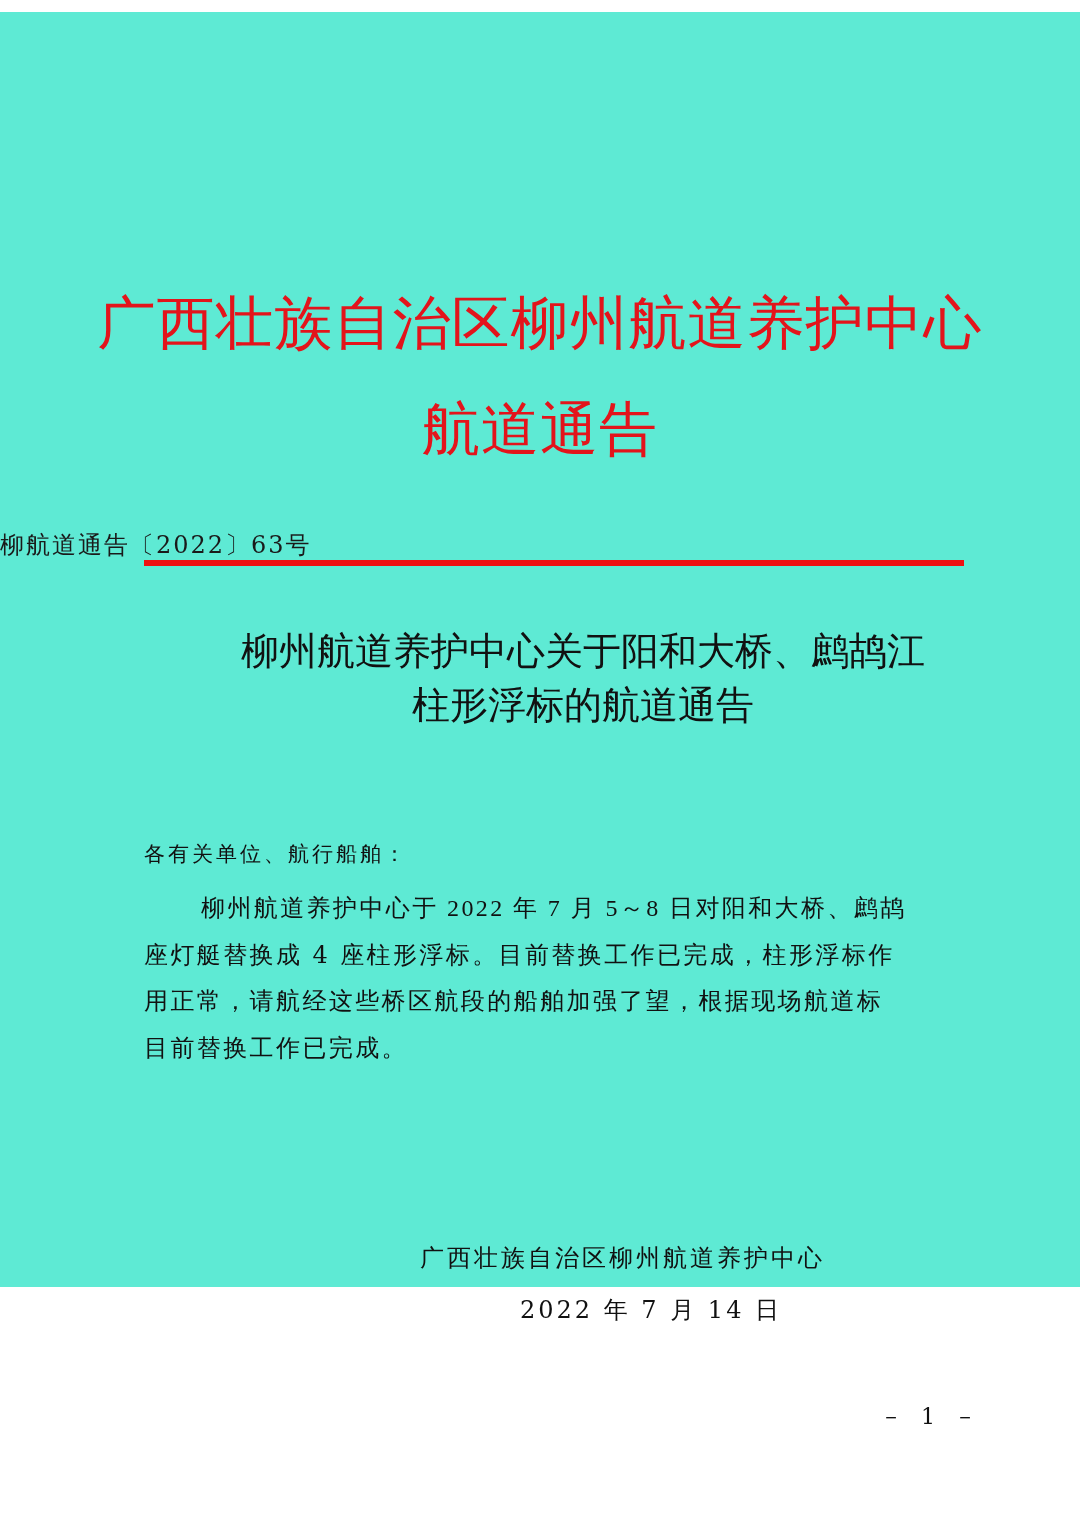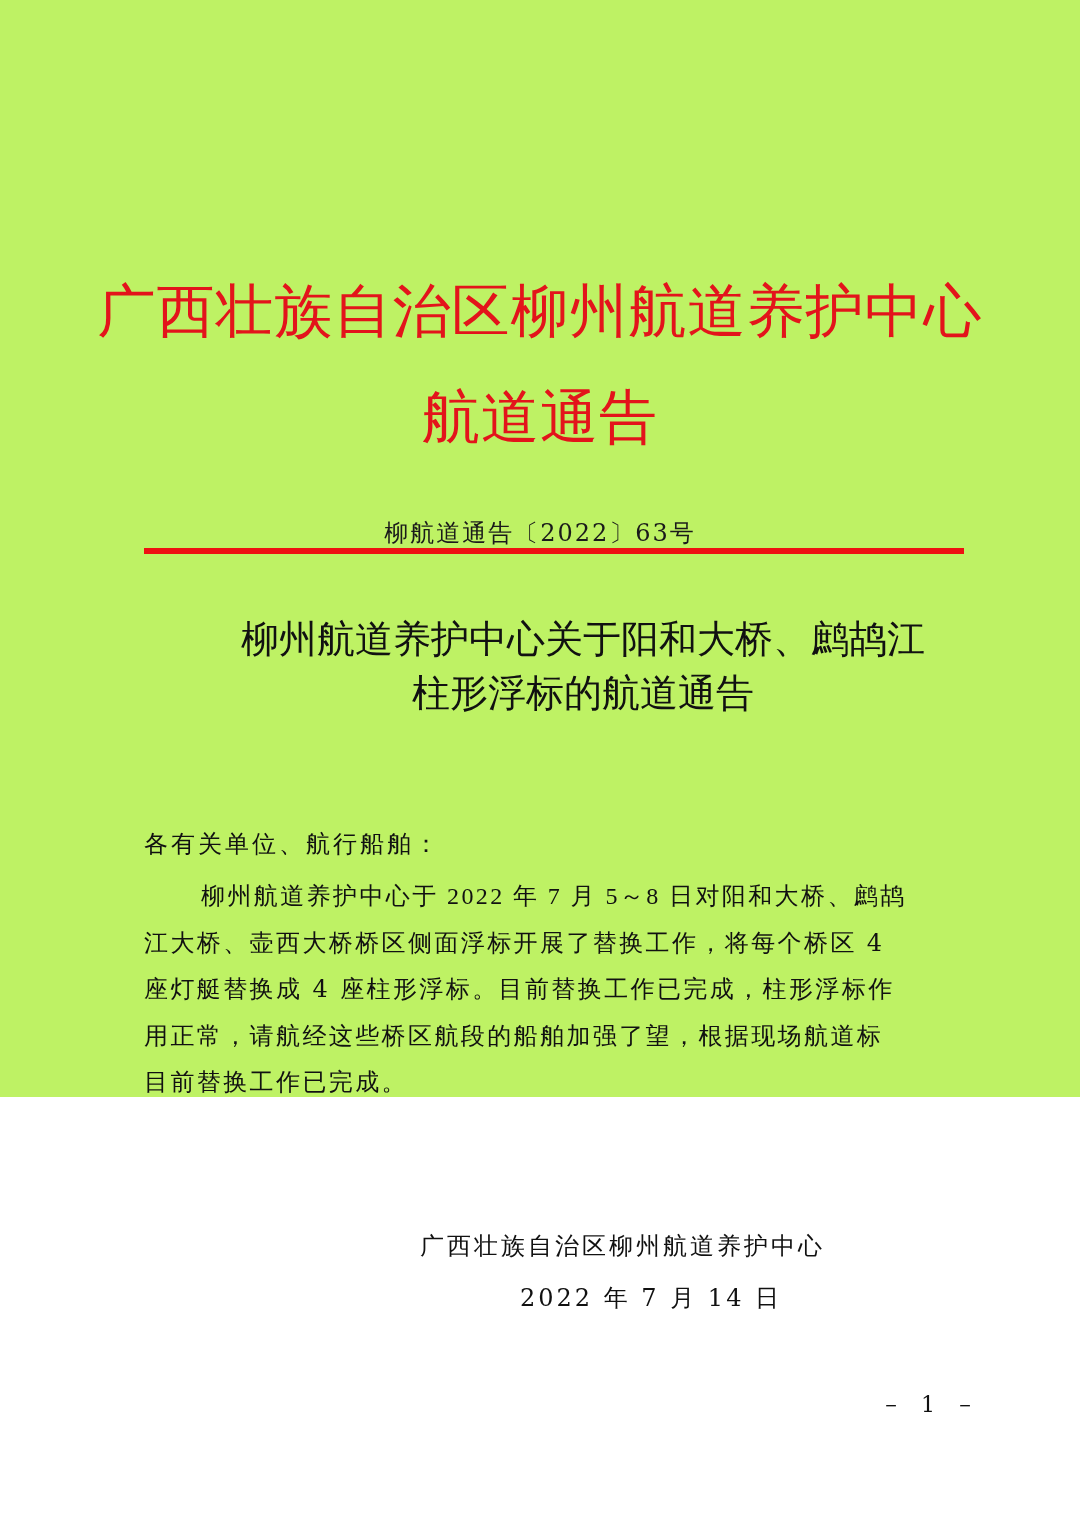--- a/index.html
+++ b/index.html
@@ -10,24 +10,24 @@
     body {
       width: 1080px;
       height: 1527px;
       position: relative;
       overflow: hidden;
       font-family: "DejaVu Serif", "Liberation Serif", serif;
       color: #111111;
     }
     .page {
       position: absolute;
-      left: 0; top: 0;
+      left: 0; top: 12px;
       width: 1080px;
-      height: 1097px;
-      background: #bef264;
+      height: 1275px;
+      background: #5eead4;
     }
     .red-head {
       position: absolute;
       left: 0;
       width: 1080px;
       text-align: center;
       color: #e3141b;
       font-family: "DejaVu Serif", "Liberation Serif", serif;
       font-weight: normal;
       font-size: 58px;
@@ -36,21 +36,21 @@
       margin: 0;
     }
     .red-head.l1 { top: 282px; }
     .red-head.l2 { top: 388px; }
 
     .doc-number {
       position: absolute;
       top: 517px;
       left: 0;
       width: 1080px;
-      text-align: center;
+      text-align: left;
       font-size: 24px;
       letter-spacing: 2px;
       color: #1a1a1a;
     }
     .red-rule {
       position: absolute;
       left: 144px;
       top: 548px;
       width: 820px;
       height: 6px;
@@ -67,21 +67,21 @@
       line-height: 54px;
       color: #111111;
       margin-left: 43px;
     }
     .title-line { display: block; }
 
     .salutation {
       position: absolute;
       left: 144px;
       top: 828px;
-      font-size: 24px;
+      font-size: 21px;
       letter-spacing: 3px;
     }
     .body-text {
       position: absolute;
       left: 144px;
       top: 873px;
       width: 800px;
       font-size: 24px;
       line-height: 46.5px;
       letter-spacing: 2.4px;
@@ -132,21 +132,20 @@
 
   <div class="title-block">
     <span class="title-line">柳州航道养护中心关于阳和大桥、鹧鸪江</span>
     <span class="title-line">柱形浮标的航道通告</span>
   </div>
 
   <div class="salutation">各有关单位、航行船舶：</div>
 
   <div class="body-text">
     <span class="body-line indent">柳州航道养护中心于 2022 年 7 月 5～8 日对阳和大桥、鹧鸪</span>
-    <span class="body-line">江大桥、壶西大桥桥区侧面浮标开展了替换工作，将每个桥区 4</span>
     <span class="body-line">座灯艇替换成 4 座柱形浮标。目前替换工作已完成，柱形浮标作</span>
     <span class="body-line">用正常，请航经这些桥区航段的船舶加强了望，根据现场航道标</span>
     <span class="body-line">目前替换工作已完成。</span>
   </div>
 
   <div class="signature">
     <div class="sig-org">广西壮族自治区柳州航道养护中心</div>
     <div class="sig-date">2022 年 7 月 14 日</div>
   </div>
 

